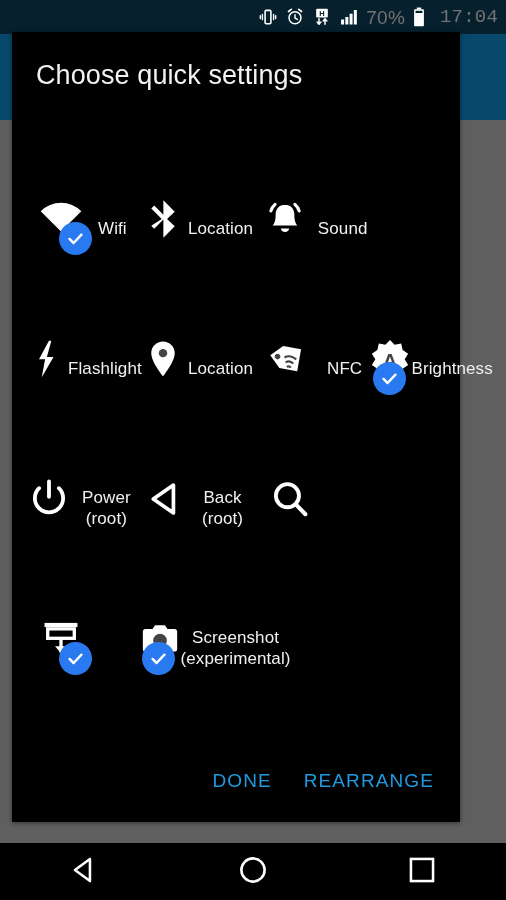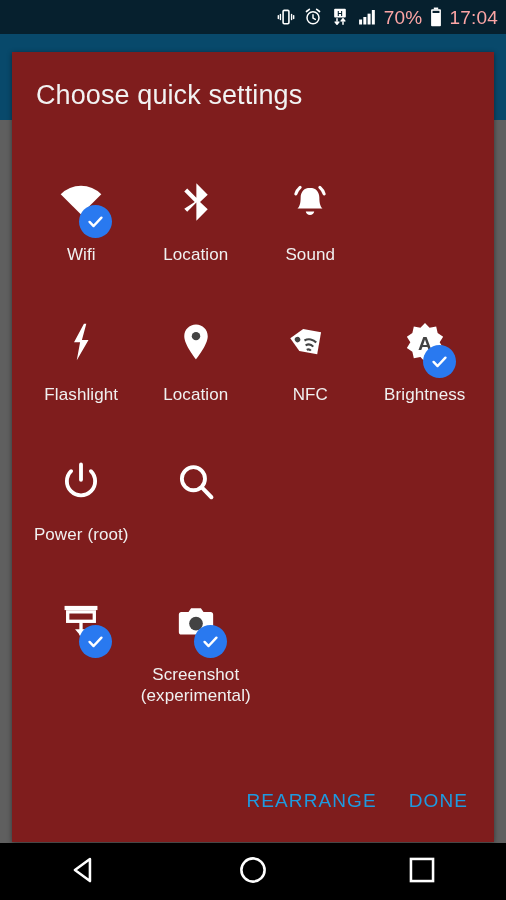--- a/index.html
+++ b/index.html
@@ -37,27 +37,27 @@
     box-sizing: border-box;
   }
   .sb-icon {
     display: inline-flex;
     align-items: center;
     justify-content: center;
     margin-left: 7px;
     color: #ffffff;
   }
   .sb-text {
-    color: #fca5a5;
+    color: #737373;
     font-size: 19px;
     letter-spacing: .2px;
     margin-left: 7px;
     line-height: 1;
   }
-  #sb-time { margin-left: 4px; }
+  #sb-time { margin-left: 12px; font-family: Liberation Mono, monospace; }
 
   
   #backdrop-top {
     position: absolute;
     left: 0; top: 34px;
     width: 506px;
     height: 86px;
     background: #08496b;
   }
   #backdrop-bottom {
@@ -65,24 +65,24 @@
     left: 0; top: 120px;
     width: 506px;
     height: 723px;
     background: #5f5f5f;
   }
 
   
   #dialog {
     position: absolute;
     left: 12px;
-    top: 52px;
-    width: 482px;
+    top: 32px;
+    width: 448px;
     height: 790px;
-    background: #7f1d1d;
+    background: #000000;
     box-shadow: 0 1px 5px rgba(0,0,0,.45);
   }
   #dialog-title {
     position: absolute;
     left: 24px;
     top: 28px;
     font-size: 27px;
     color: #f2f2f2;
     font-weight: 400;
     letter-spacing: .1px;
@@ -97,21 +97,21 @@
     width: 458px;
   }
   .tile-row {
     display: flex;
     width: 458px;
     height: 140px;
   }
   .tile {
     width: 114.5px;
     display: flex;
-    flex-direction: column;
+    flex-direction: row;
     align-items: center;
     padding-top: 14px;
     box-sizing: border-box;
     cursor: pointer;
   }
   .tile-icon-wrap {
     position: relative;
     width: 74px;
     height: 52px;
     display: flex;
@@ -364,20 +364,31 @@
               <svg width="44" height="44" viewBox="0 0 24 24">
                 <path d="M6.6 6.1a7.7 7.7 0 1 0 10.8 0" fill="none" stroke="#fff" stroke-width="2.1" stroke-linecap="round"></path>
                 <path d="M12 2.4v8.4" stroke="#fff" stroke-width="2.1" stroke-linecap="round"></path>
               </svg>
             </span>
 
           </div>
           <div class="tile-label">Power (root)</div>
         </div>
 
+        <div class="tile">
+          <div class="tile-icon-wrap">
+            <span class="tile-icon">
+              <svg width="44" height="44" viewBox="0 0 24 24">
+                <path d="M16.6 4.4 5.6 12l11 7.6z" fill="none" stroke="#fff" stroke-width="2" stroke-linejoin="round"></path>
+              </svg>
+            </span>
+
+          </div>
+          <div class="tile-label">Back (root)</div>
+        </div>
 
 
         <div class="tile">
           <div class="tile-icon-wrap">
             <span class="tile-icon">
               <svg width="44" height="44" viewBox="0 0 24 24">
                 <circle cx="10.6" cy="10.2" r="6.3" fill="none" stroke="#fff" stroke-width="2.1"></circle>
                 <path d="M15.3 15.1 20.4 20.3" stroke="#fff" stroke-width="2.2" stroke-linecap="round"></path>
               </svg>
             </span>
@@ -424,22 +435,22 @@
 (experimental)</div>
         </div>
 
         <div class="tile"></div>
         <div class="tile"></div>
       </div>
 
     </div>
 
     <div id="dialog-actions">
+      <button class="dialog-btn">DONE</button>
       <button class="dialog-btn">REARRANGE</button>
-      <button class="dialog-btn">DONE</button>
     </div>
   </div>
 
   <div id="nav-bar">
 
     <div class="nav-btn">
       <span>
         <svg width="34" height="34" viewBox="0 0 24 24">
           <path d="M16.2 4.2 5.6 12l10.6 7.8z" fill="none" stroke="#fff" stroke-width="1.8" stroke-linejoin="round"></path>
         </svg>

